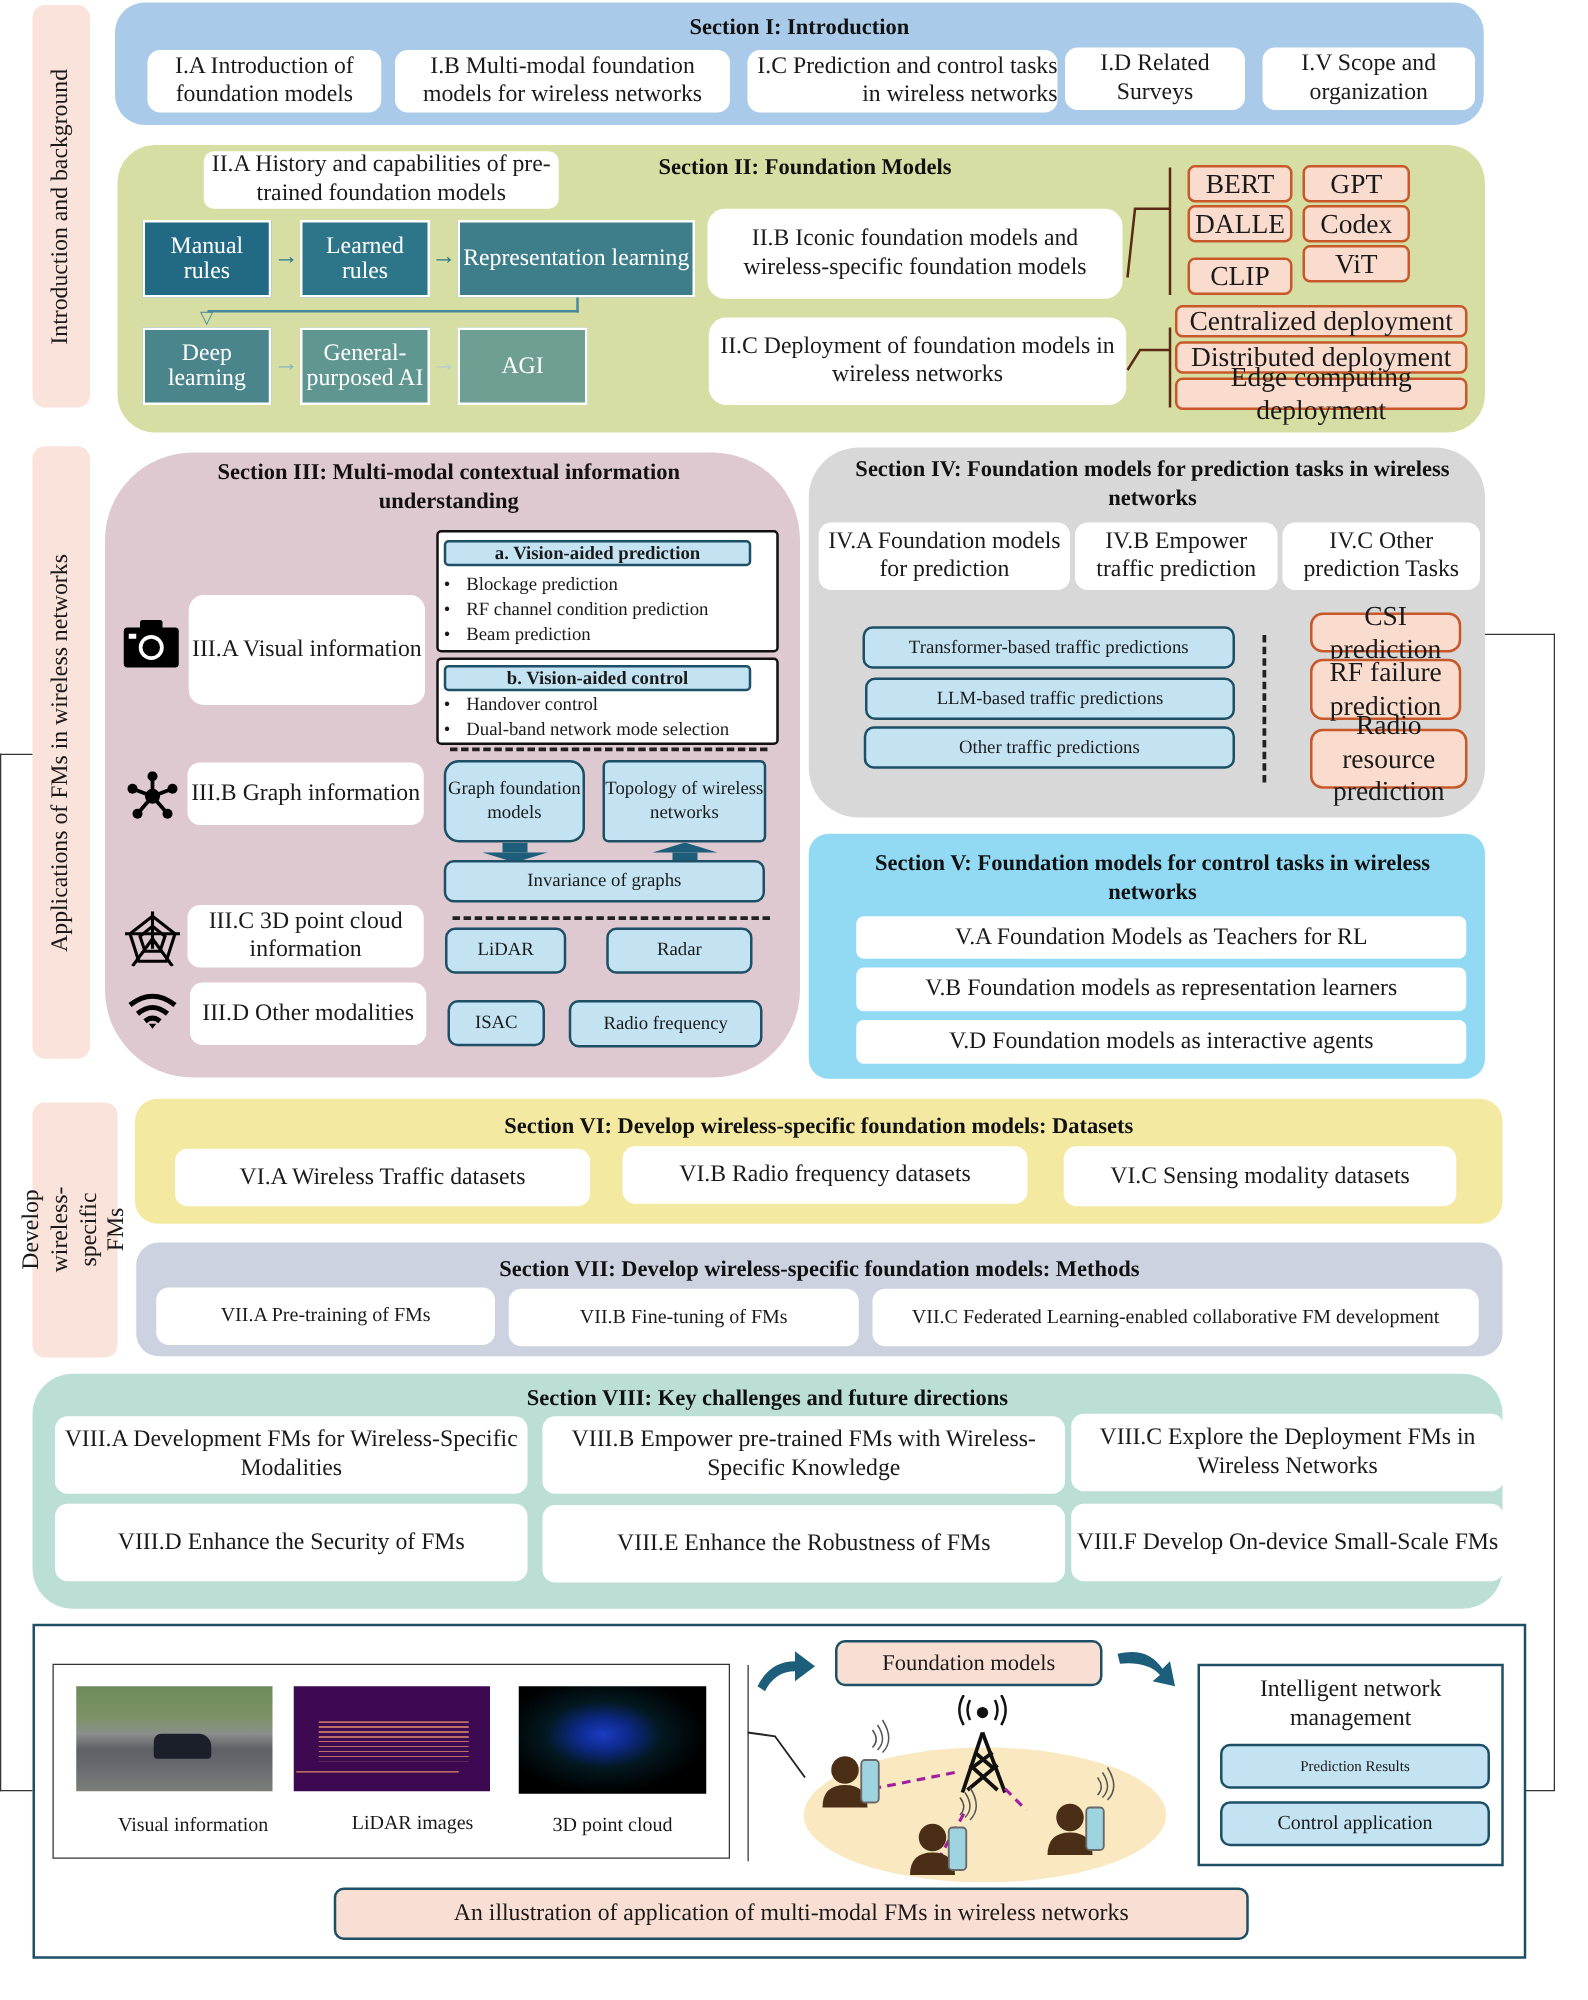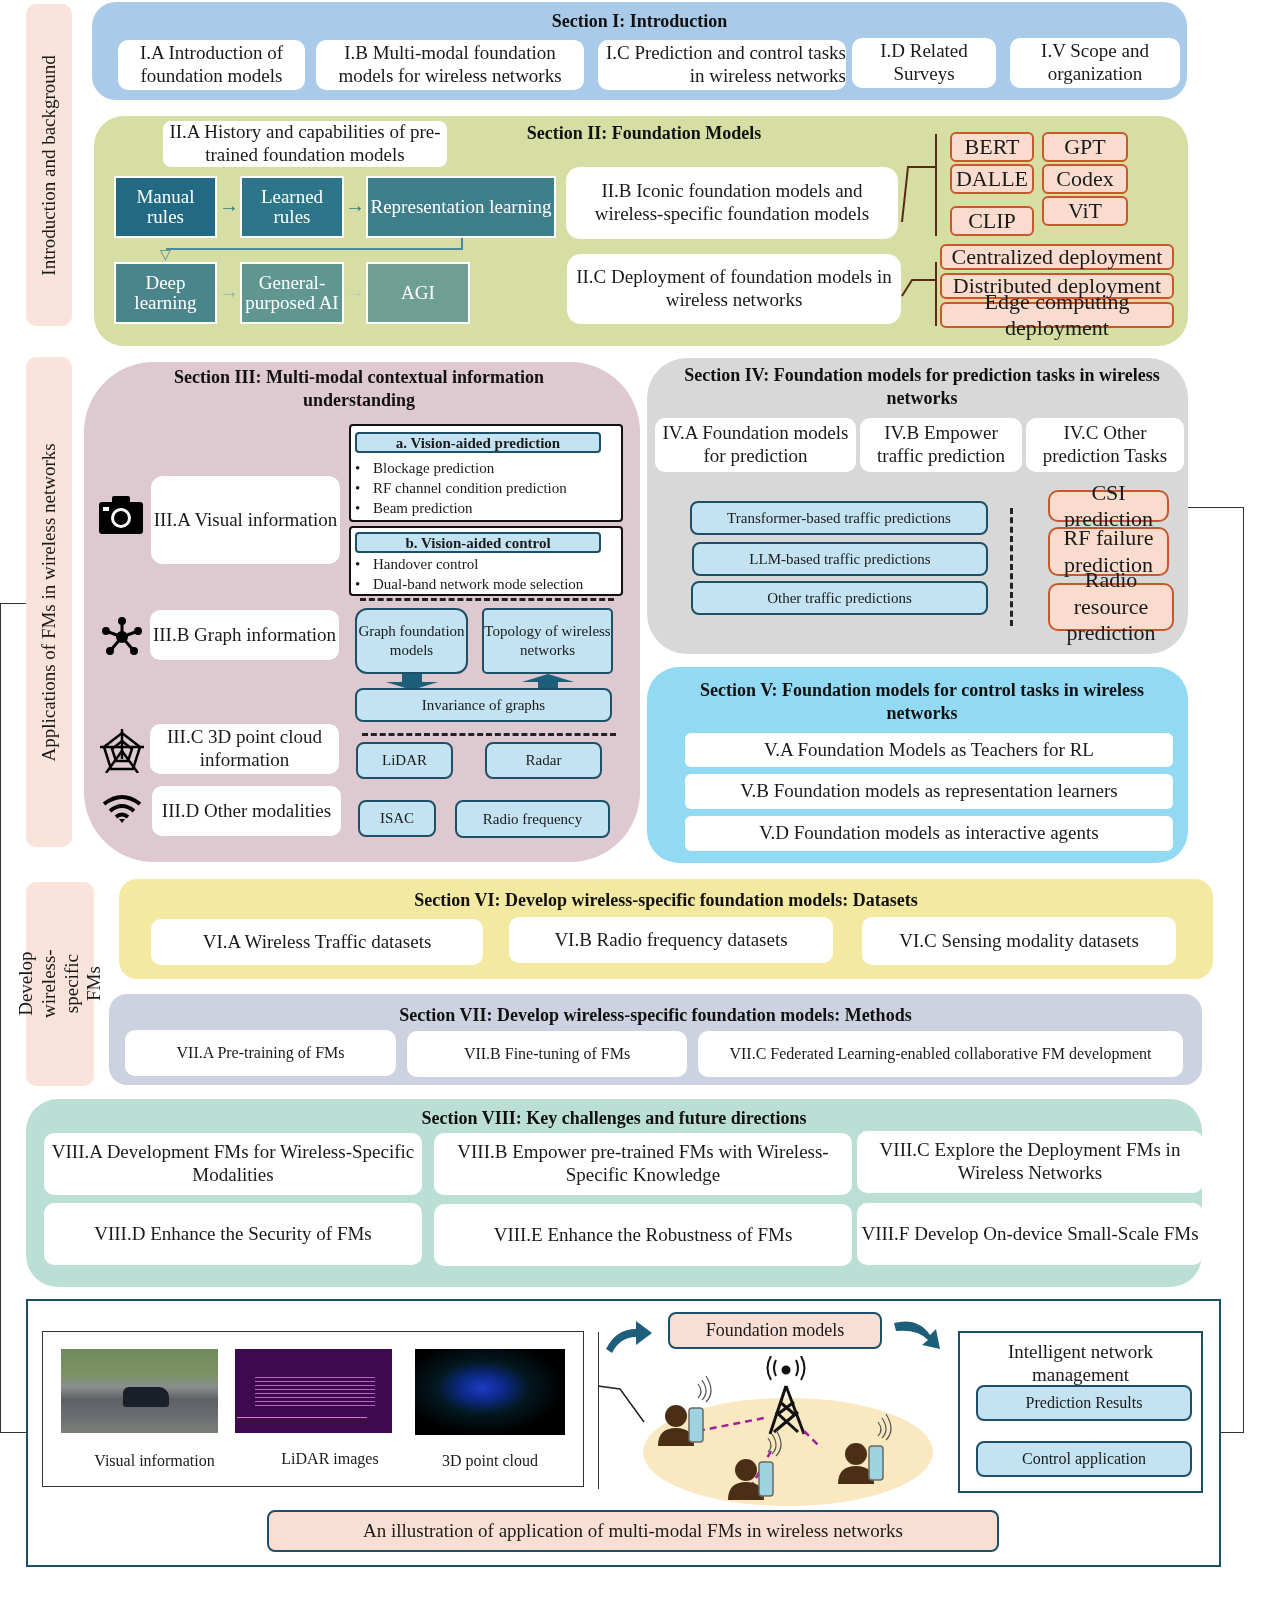--- a/index.html
+++ b/index.html
@@ -194,28 +194,28 @@
   <div class="blue" style="left:45px;top:184px;width:296px;height:34px;">LLM-based traffic predictions</div>
   <div class="blue" style="left:44px;top:223px;width:297px;height:34px;">Other traffic predictions</div>
 
   <div class="dash-v" style="left:363px;top:150px;height:118px;"></div>
 
   <div class="orange" style="left:401px;top:132px;width:121px;height:32px;border-radius:10px;">CSI prediction</div>
   <div class="orange" style="left:401px;top:169px;width:121px;height:49px;border-radius:10px;">RF failure prediction</div>
   <div class="orange" style="left:401px;top:225px;width:126px;height:48px;border-radius:10px;">Radio resource prediction</div>
 </div>
 
-<div class="panel" style="left:647px;top:667px;width:541px;height:196px;background:#92d9f4;border-radius:32px;">
+<div class="panel" style="left:647px;top:667px;width:541px;height:196px;background:#92d9f4;border-radius:16px;">
   <div class="title" style="left:30px;top:12px;width:490px;">Section V: Foundation models for control tasks in wireless networks</div>
   <div class="box" style="left:38px;top:66px;width:488px;height:34px;border-radius:6px;">V.A Foundation Models as Teachers for RL</div>
   <div class="box" style="left:38px;top:107px;width:488px;height:35px;border-radius:6px;">V.B Foundation models as representation learners</div>
   <div class="box" style="left:38px;top:149px;width:488px;height:35px;border-radius:6px;">V.D Foundation models as interactive agents</div>
 </div>
 
-<div class="panel" style="left:108px;top:879px;width:1094px;height:100px;background:#f4e9a1;border-radius:18px;margin-left:11px;">
+<div class="panel" style="left:108px;top:879px;width:1094px;height:100px;background:#f4e9a1;border-radius:18px;">
   <div class="title" style="left:0;right:0;top:10px;">Section VI: Develop wireless-specific foundation models: Datasets</div>
   <div class="box" style="left:32px;top:40px;width:332px;height:46px;">VI.A Wireless Traffic datasets</div>
   <div class="box" style="left:390px;top:38px;width:324px;height:46px;">VI.B Radio frequency datasets</div>
   <div class="box" style="left:743px;top:38px;width:314px;height:48px;">VI.C Sensing modality datasets</div>
 </div>
 
 <div class="panel" style="left:109px;top:994px;width:1093px;height:91px;background:#cdd2e1;border-radius:18px;">
   <div class="title" style="left:0;right:0;top:10px;">Section VII: Develop wireless-specific foundation models: Methods</div>
   <div class="box" style="left:16px;top:36px;width:271px;height:46px;font-size:16px;">VII.A Pre-training of FMs</div>
   <div class="box" style="left:298px;top:37px;width:280px;height:46px;font-size:16px;">VII.B Fine-tuning of FMs</div>
@@ -314,18 +314,18 @@
       <g fill="none" stroke="#555" stroke-width="1.2">
           <path d="M240,80 Q246,74 240,66"></path>
           <path d="M244,82 Q252,74 244,62"></path>
           <path d="M248,84 Q258,74 248,58"></path>
         </g>
     </g>
   </svg>
 
   <div class="abs" style="left:930px;top:30px;width:245px;height:162px;border:2px solid #1d4f66;">
     <div class="abs" style="left:0;right:0;top:8px;text-align:center;font-size:19px;line-height:1.2;">Intelligent network management</div>
-    <div class="blue" style="left:16px;top:52px;width:216px;height:36px;font-size:16px;">Prediction Results</div>
+    <div class="blue" style="left:16px;top:62px;width:216px;height:36px;font-size:12px;">Prediction Results</div>
     <div class="blue" style="left:16px;top:108px;width:216px;height:36px;font-size:16px;">Control application</div>
   </div>
 
   <div class="abs" style="left:239px;top:209px;width:732px;height:42px;background:#f9dfd3;border:2px solid #1d4f66;border-radius:8px;display:flex;align-items:center;justify-content:center;font-size:19px;">An illustration of application of multi-modal FMs in wireless networks</div>
 </div>
 
 </body></html>

